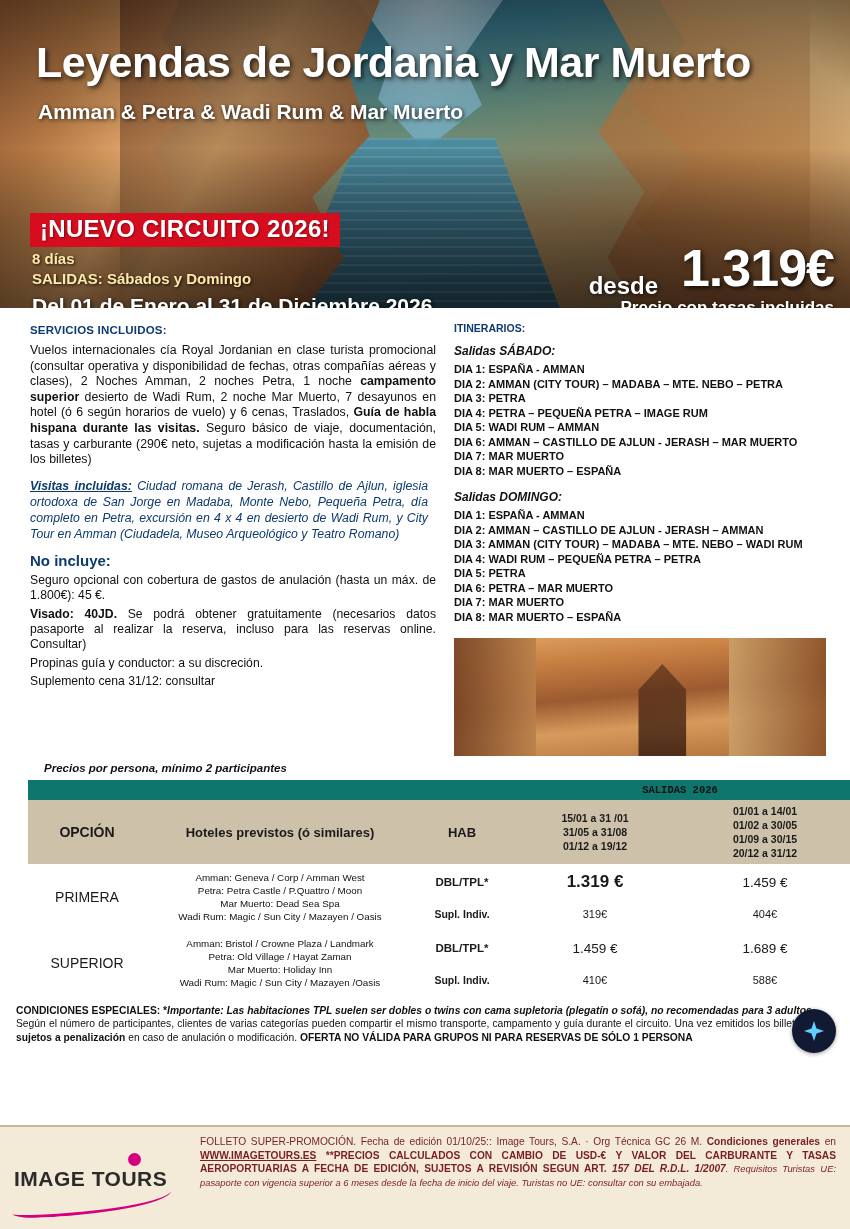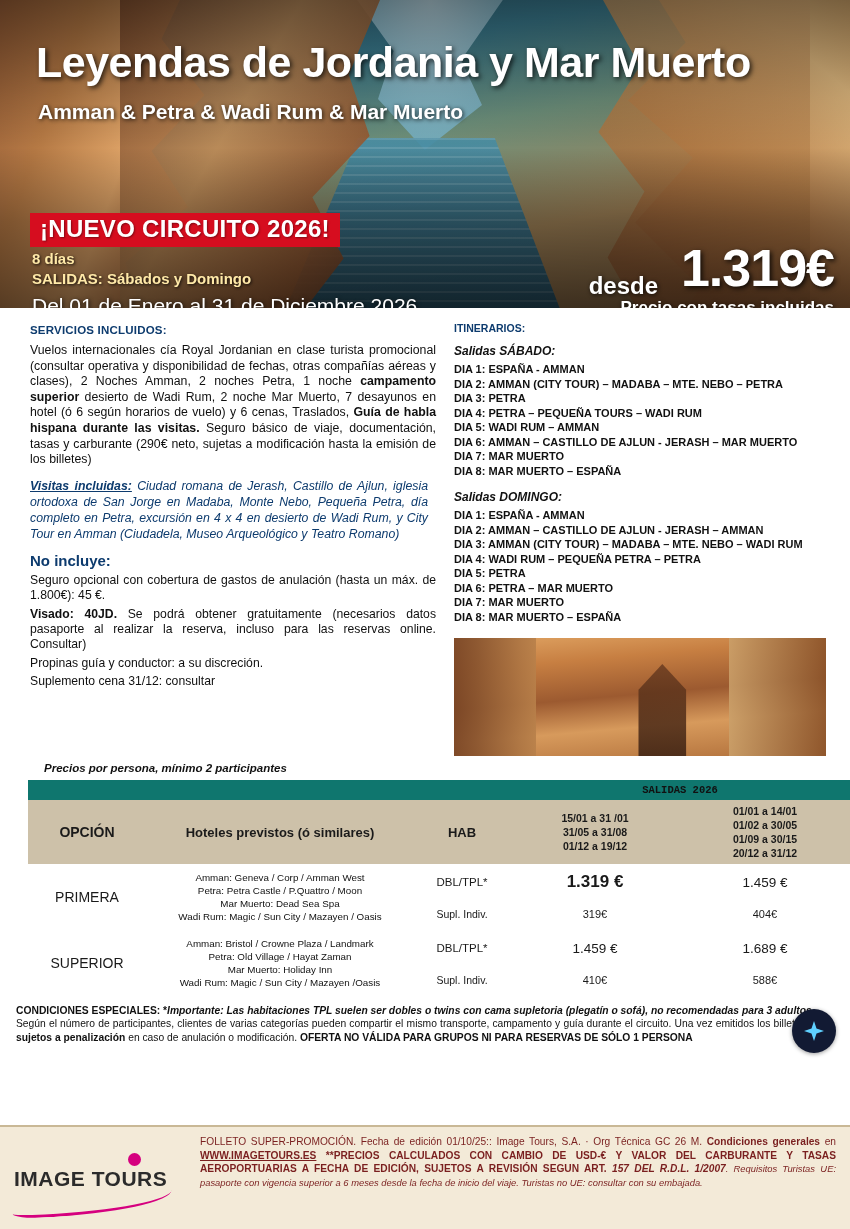--- a/index.html
+++ b/index.html
@@ -92,21 +92,21 @@
     color:#ffe9a8; font-size:15px; font-weight:bold;
     text-shadow:1px 1px 3px rgba(0,0,0,.8);
   }
   .hero-salidas {
     position:absolute; left:32px; top:270px;
     color:#ffe9a8; font-size:15px; font-weight:bold;
     text-shadow:1px 1px 3px rgba(0,0,0,.8);
   }
   .hero-dates {
     position:absolute; left:32px; top:294px;
-    color:#ffffff; font-size:21px; font-weight:normal;
+    color:#ffffff; font-size:21px; font-weight:bold;
     text-shadow:1px 1px 4px rgba(0,0,0,.85);
     text-align:center;
   }
   .price-desde {
     position:absolute; right:192px; top:272px;
     color:#ffffff; font-size:24px; font-weight:bold;
     text-shadow:1px 1px 4px rgba(0,0,0,.8);
   }
   .price-amount {
     position:absolute; right:16px; top:238px;
@@ -191,21 +191,21 @@
   .hdr-top { height:20px; }
   .hdr-top .salidas { text-align:center; font-size:10.5px; font-weight:bold; color:#111; }
   .hdr-main td { background:#cdc1a9; vertical-align:middle; text-align:center; height:64px; }
   .hdr-main .opcion { font-size:14px; font-weight:bold; }
   .hdr-main .hoteles { font-size:13px; font-weight:bold; }
   .hdr-main .hab { font-size:13px; font-weight:bold; }
   .hdr-main .datecol { font-size:10.5px; line-height:14px; font-weight:bold; }
   .body-row td { background:#ffffff; vertical-align:middle; border-bottom:1px solid #b9ad95; }
   .cat { font-size:14px; text-align:center; width:118px; }
   .hotels { font-size:9.8px; line-height:13px; text-align:center; width:268px; color:#111; }
-  .habcell { text-align:left; width:96px; font-size:11.5px; }
+  .habcell { text-align:left; width:96px; font-size:11.5px;font-weight:bold; }
   .habcell .top { height:34px; display:flex; align-items:center; justify-content:center; }
   .habcell .bot { height:30px; display:flex; align-items:center; justify-content:center; font-size:10.5px; }
   .pcell { text-align:center; width:170px; }
   .pcell .big { height:34px; display:flex; align-items:center; justify-content:center; font-weight:bold; font-size:17px;text-align:right; }
   .pcell .big.small { font-size:13.5px; font-weight:normal; }
   .pcell .sup { height:30px; display:flex; align-items:center; justify-content:center; font-size:11px; }
 
   
   .cond {
     padding: 8px 16px 2px 16px;
@@ -292,21 +292,21 @@
       <p class="small-para">Suplemento cena 31/12: consultar</p>
     </div>
 
     <div class="col-right">
       <div class="itin-h">ITINERARIOS:</div>
 
       <div class="itin-group-h">Salidas SÁBADO:</div>
       <p class="itin-line">DIA 1: ESPAÑA - AMMAN</p>
       <p class="itin-line">DIA 2: AMMAN (CITY TOUR) – MADABA – MTE. NEBO – PETRA</p>
       <p class="itin-line">DIA 3: PETRA</p>
-      <p class="itin-line">DIA 4: PETRA – PEQUEÑA TOURS – WADI RUM</p>
+      <p class="itin-line">DIA 4: PETRA – PEQUEÑA PETRA – IMAGE RUM</p>
       <p class="itin-line">DIA 5: WADI RUM – AMMAN</p>
       <p class="itin-line">DIA 6: AMMAN – CASTILLO DE AJLUN - JERASH – MAR MUERTO</p>
       <p class="itin-line">DIA 7: MAR MUERTO</p>
       <p class="itin-line">DIA 8: MAR MUERTO – ESPAÑA</p>
 
       <div class="itin-gap"></div>
 
       <div class="itin-group-h">Salidas DOMINGO:</div>
       <p class="itin-line">DIA 1: ESPAÑA - AMMAN</p>
       <p class="itin-line">DIA 2: AMMAN – CASTILLO DE AJLUN - JERASH – AMMAN</p>

